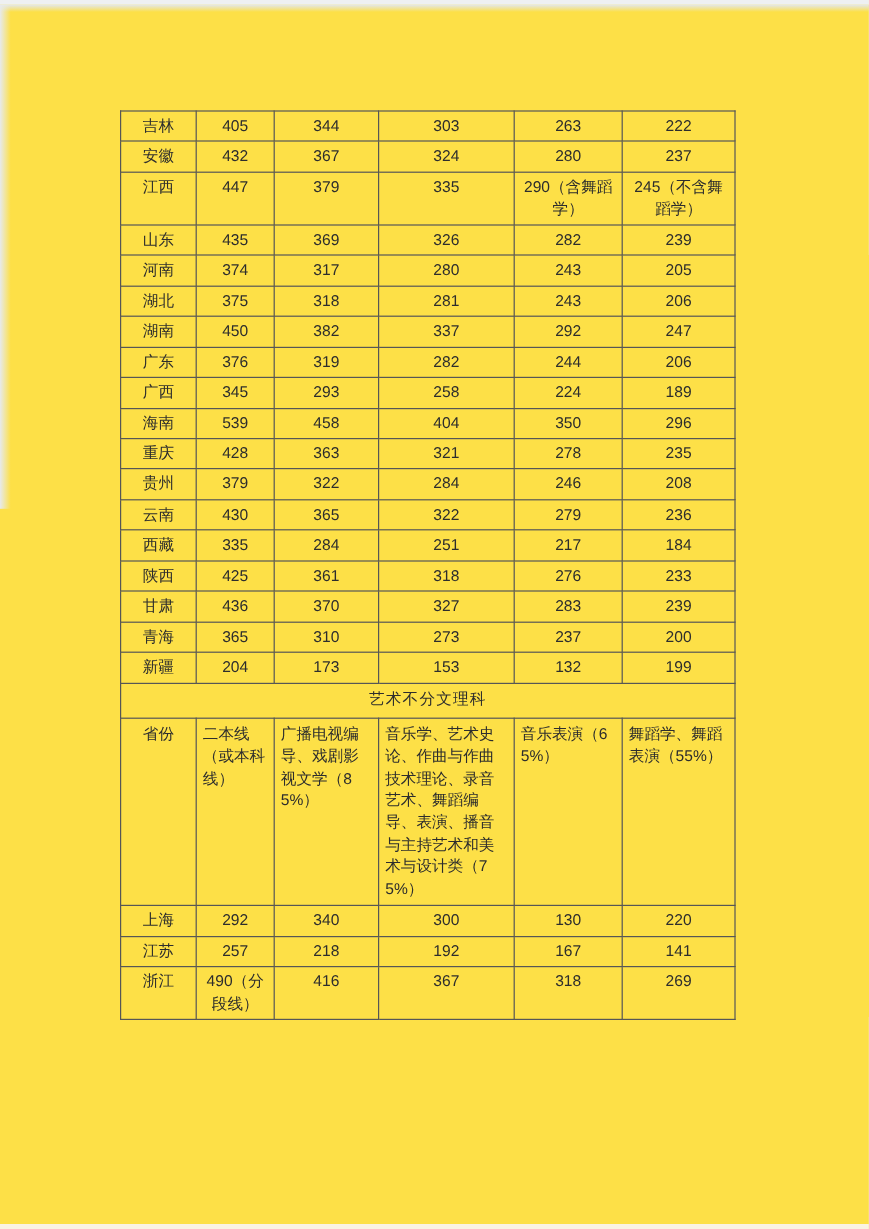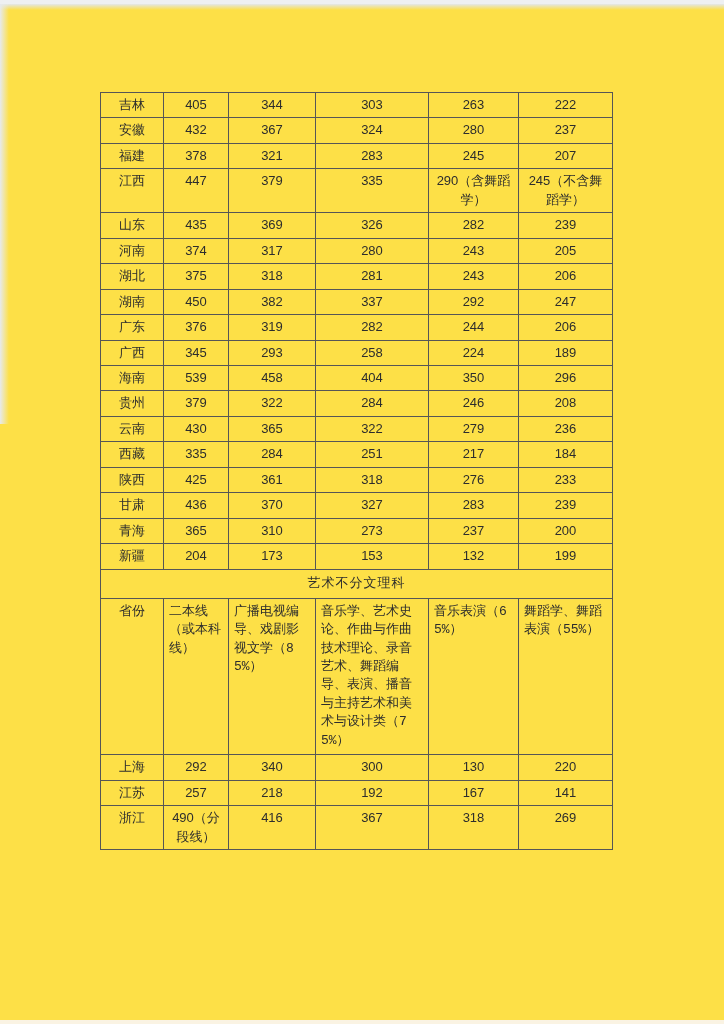--- a/index.html
+++ b/index.html
@@ -50,21 +50,20 @@
     height: 29px;
     vertical-align: middle;
     padding: 2px;
     letter-spacing: 1px;
     margin-top: 36px;
   }
   tr.header-row th {
     text-align: left;
     vertical-align: top;
     padding: 4px 5px;
-    font-family: Liberation Mono, monospace;
   }
   tr.header-row th.first {
     text-align: center;
   }
 </style>
 </head>
 <body>
 
 <div class="page">
   <div class="scan-edge-top"></div>
@@ -95,28 +94,20 @@
 
         <tr>
           <td>安徽</td>
           <td>432</td>
           <td>367</td>
           <td>324</td>
           <td>280</td>
           <td>237</td>
         </tr>
 
-        <tr>
-          <td>福建</td>
-          <td>378</td>
-          <td>321</td>
-          <td>283</td>
-          <td>245</td>
-          <td>207</td>
-        </tr>
 
         <tr>
           <td>江西</td>
           <td>447</td>
           <td>379</td>
           <td>335</td>
           <td>290（含舞蹈学）</td>
           <td>245（不含舞蹈学）</td>
         </tr>
 
@@ -176,20 +167,28 @@
 
         <tr>
           <td>海南</td>
           <td>539</td>
           <td>458</td>
           <td>404</td>
           <td>350</td>
           <td>296</td>
         </tr>
 
+        <tr>
+          <td>重庆</td>
+          <td>428</td>
+          <td>363</td>
+          <td>321</td>
+          <td>278</td>
+          <td>235</td>
+        </tr>
 
         <tr>
           <td>贵州</td>
           <td>379</td>
           <td>322</td>
           <td>284</td>
           <td>246</td>
           <td>208</td>
         </tr>
 

